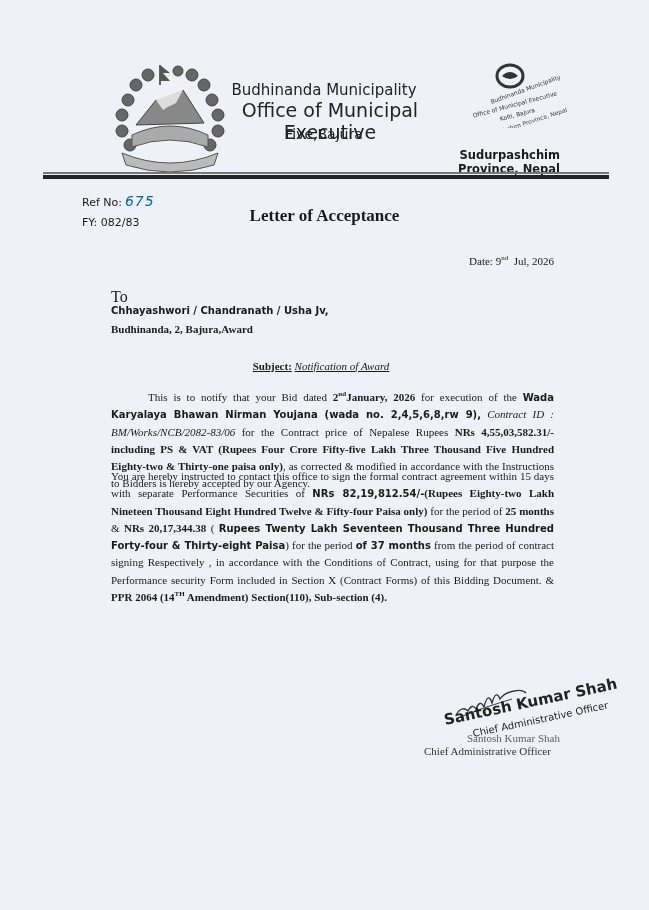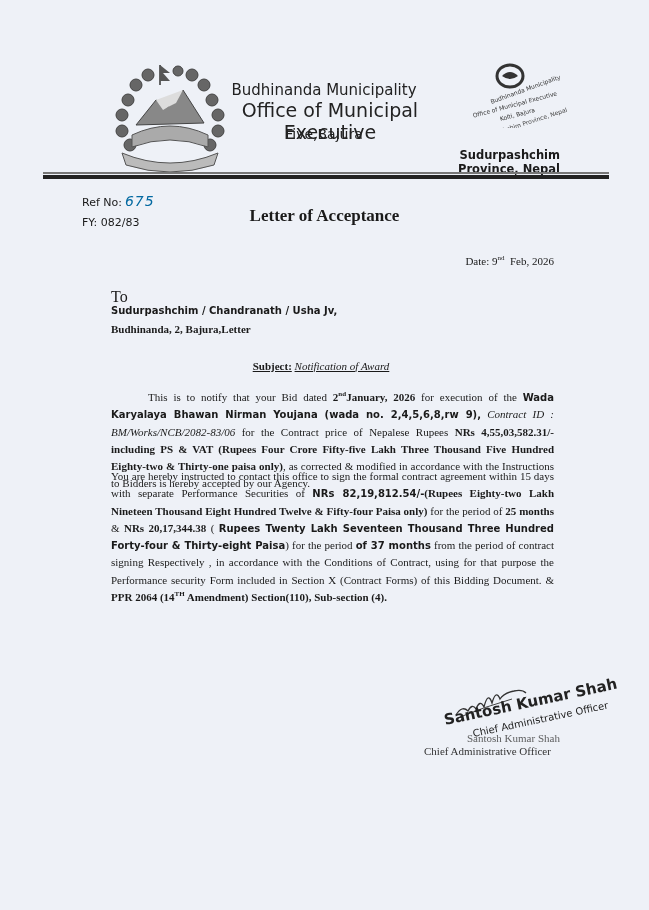--- a/index.html
+++ b/index.html
@@ -90,26 +90,26 @@
 <div class="abs rule2"></div>
 
 <div id="fy" class="abs">FY: 082/83</div>
 <div id="ref" class="abs">
   <span>Ref No:</span><span id="refnum">675</span>
 </div>
 
 <div id="title" class="abs">Letter of Acceptance</div>
 
 <div id="date" class="abs">
-  <span>Date: 9</span><sup>nd</sup>&nbsp;&nbsp;<span>Feb, 2026</span>
+  <span>Date: 9</span><sup>nd</sup>&nbsp;&nbsp;<span>Jul, 2026</span>
 </div>
 
 <div id="to" class="abs">To</div>
-<div id="addr1" class="abs">Sudurpashchim / Chandranath / Usha Jv,</div>
-<div id="addr2" class="abs">Budhinanda, 2, Bajura,Letter</div>
+<div id="addr1" class="abs">Chhayashwori / Chandranath / Usha Jv,</div>
+<div id="addr2" class="abs">Budhinanda, 2, Bajura,Award</div>
 
 <div id="subject" class="abs">
   <span class="lbl">Subject:</span>&nbsp;<span class="val">Notification of Award</span>
 </div>
 
 <div id="p1" class="abs para"><span>This is to notify that your Bid dated </span><span class="b"><span>2</span><sup>nd</sup><span>January, 2026</span></span><span> for execution of the </span><span class="bs">Wada Karyalaya Bhawan Nirman Youjana (wada no. 2,4,5,6,8,rw 9),</span> <span class="i">Contract ID : BM/Works/NCB/2082-83/06</span><span> for the Contract price of Nepalese Rupees </span><span class="b">NRs 4,55,03,582.31/-</span><span class="b">including PS &amp; VAT (Rupees Four Crore Fifty-five Lakh Three Thousand Five Hundred Eighty-two &amp; Thirty-one paisa only)</span><span>, as corrected &amp; modified in accordance with the Instructions to Bidders is hereby accepted by our Agency.</span></div>
 
 <div id="p2" class="abs para"><span>You are hereby instructed to contact this office to sign the formal contract agreement within 15 days with separate Performance Securities of </span><span class="bs">NRs 82,19,812.54/-</span><span class="b">(Rupees Eighty-two Lakh Nineteen Thousand Eight Hundred Twelve &amp; Fifty-four Paisa only)</span><span> for the period of </span><span class="b">25 months</span><span> &amp; </span><span class="b">NRs 20,17,344.38</span><span> ( </span><span class="bs">Rupees Twenty Lakh Seventeen Thousand Three Hundred Forty-four &amp; Thirty-eight Paisa</span><span>)</span><span> for the period </span><span class="bs">of 37 months</span><span> from the period of contract signing Respectively , in accordance with the Conditions of Contract, using for that purpose the Performance security Form included in Section X (Contract Forms) of this Bidding Document. &amp; </span><span class="b"><span>PPR 2064 (14</span><sup>TH</sup><span> Amendment) Section(110), Sub-section (4).</span></span></div>
 
 <div id="signature" class="abs">

